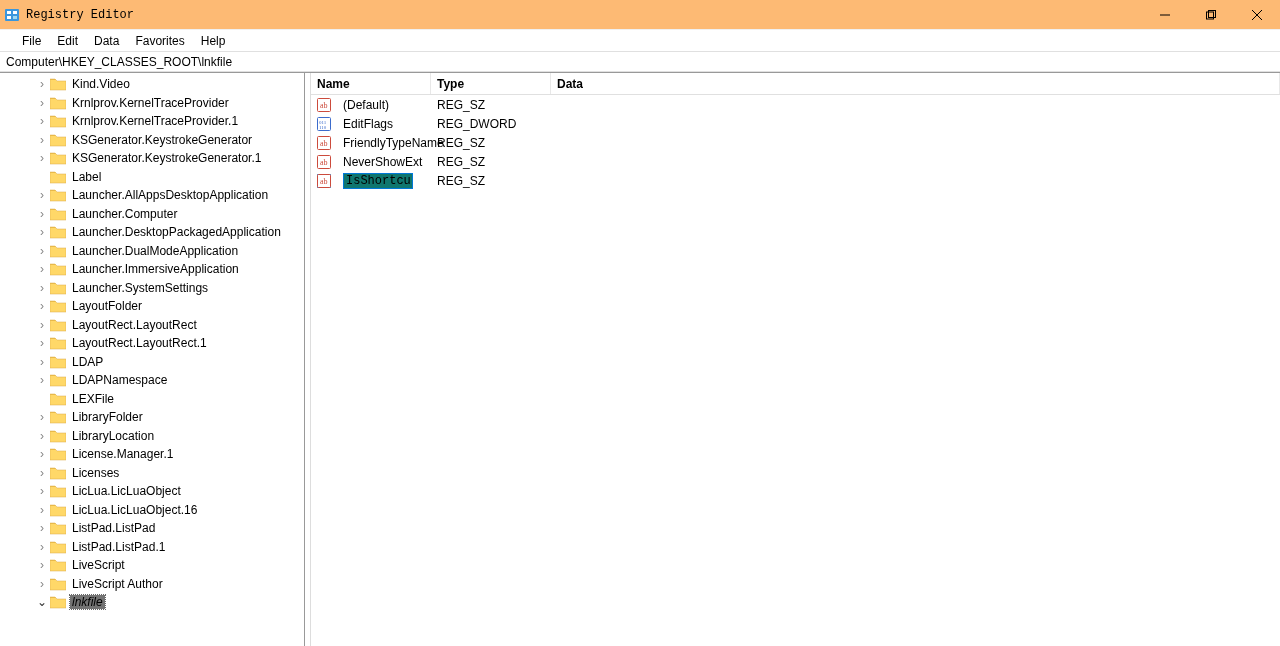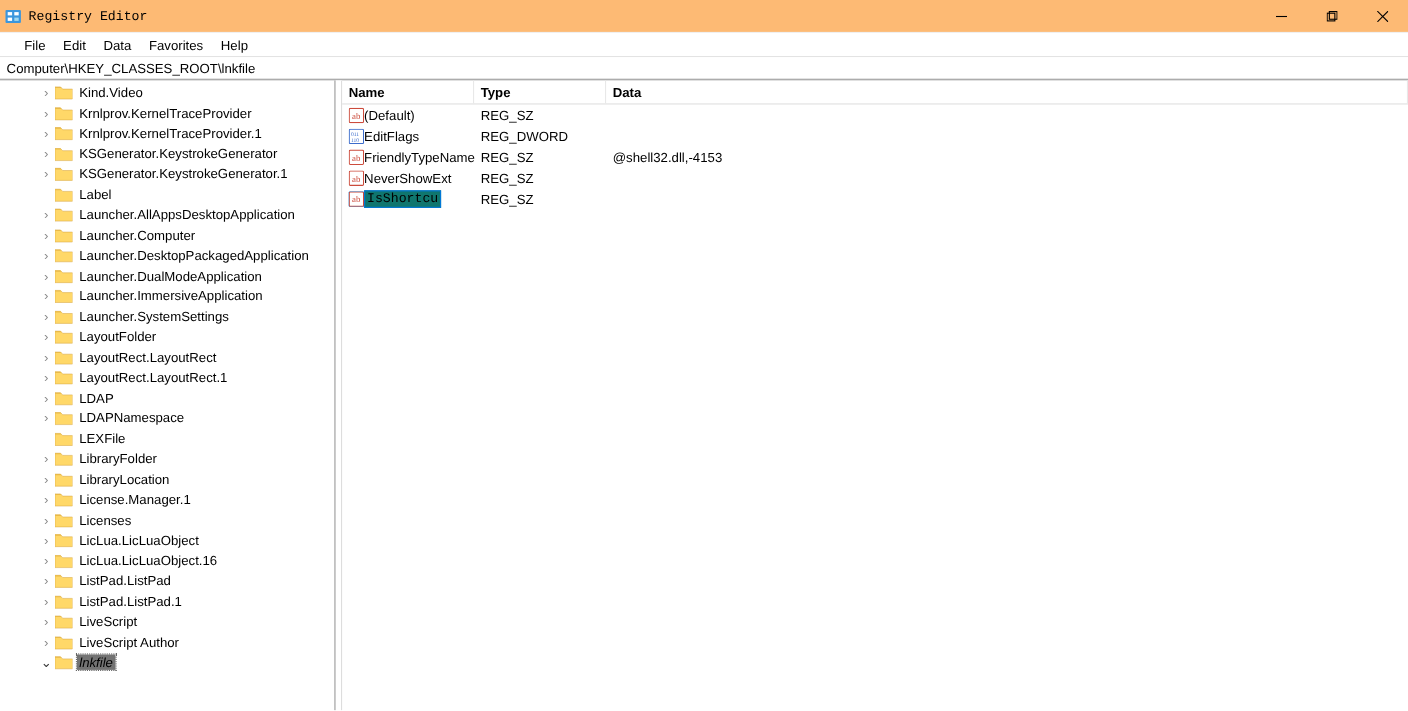--- a/index.html
+++ b/index.html
@@ -145,21 +145,21 @@
 .col-data { flex: 1; }
 .list-body { flex: 1; }
 .list-row {
   display: flex;
   align-items: center;
   height: 19px;
   font-size: 12px;
   cursor: default;
 }
 .list-row .cell { padding: 0 6px; display: flex; align-items: center; }
-.cell-name { width: 120px; gap: 0; }
+.cell-name { width: 120px; gap: 12px; }
 .cell-type { width: 120px; }
 .cell-data { flex: 1; }
 .val-icon {
   width: 14px; height: 14px;
   display: inline-flex;
 }
 .rename-input {
   border: 1px solid #0078d7;
   font-family: Liberation Mono, monospace;
   font-size: 12px;
@@ -557,21 +557,20 @@
           <div class="cell cell-name">
             <span class="val-icon">
               <svg width="14" height="14" viewBox="0 0 14 14">
                 <rect x="0.5" y="0.5" width="13" height="13" fill="#fff" stroke="#cc4b3c" rx="1"></rect>
                 <text x="3" y="10" font-size="8" fill="#cc4b3c" font-family="Tahoma">ab</text>
               </svg>
             </span>
             <span>FriendlyTypeName</span>
           </div>
           <div class="cell cell-type">REG_SZ</div>
-          <div class="cell cell-data">@shell32.dll,-4153</div>
         </div>
         <div class="list-row">
           <div class="cell cell-name">
             <span class="val-icon">
               <svg width="14" height="14" viewBox="0 0 14 14">
                 <rect x="0.5" y="0.5" width="13" height="13" fill="#fff" stroke="#cc4b3c" rx="1"></rect>
                 <text x="3" y="10" font-size="8" fill="#cc4b3c" font-family="Tahoma">ab</text>
               </svg>
             </span>
             <span>NeverShowExt</span>

